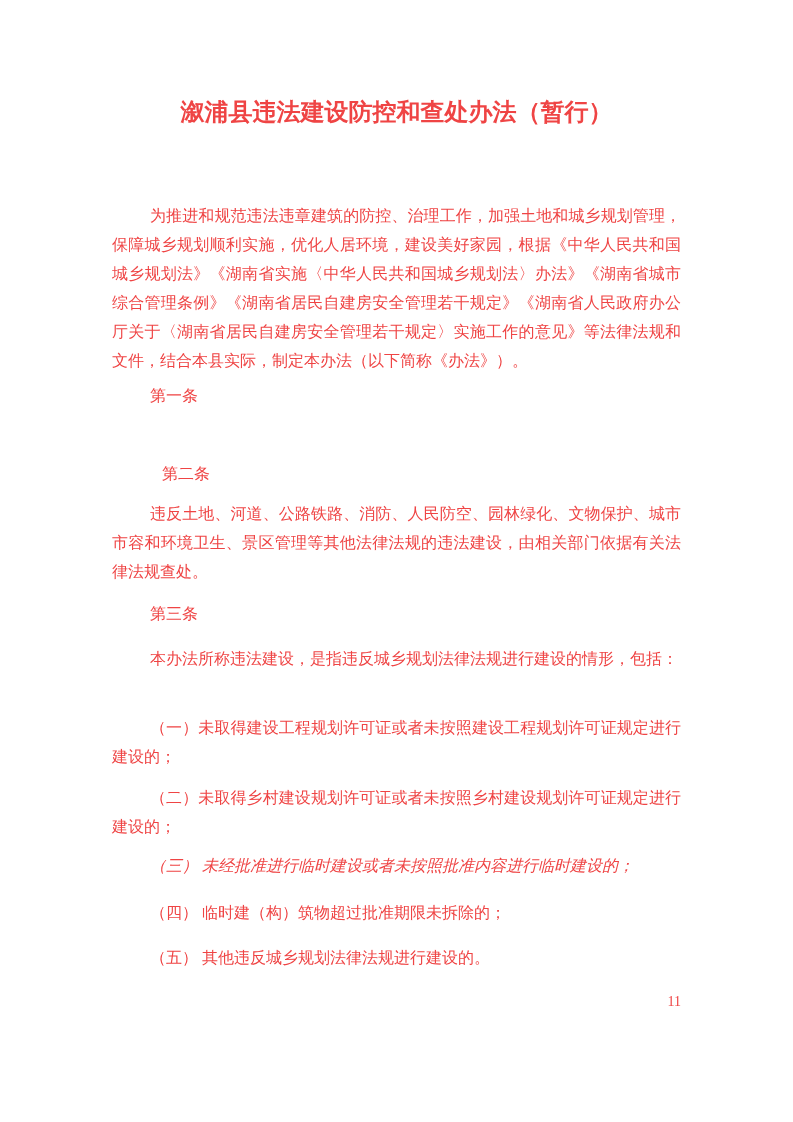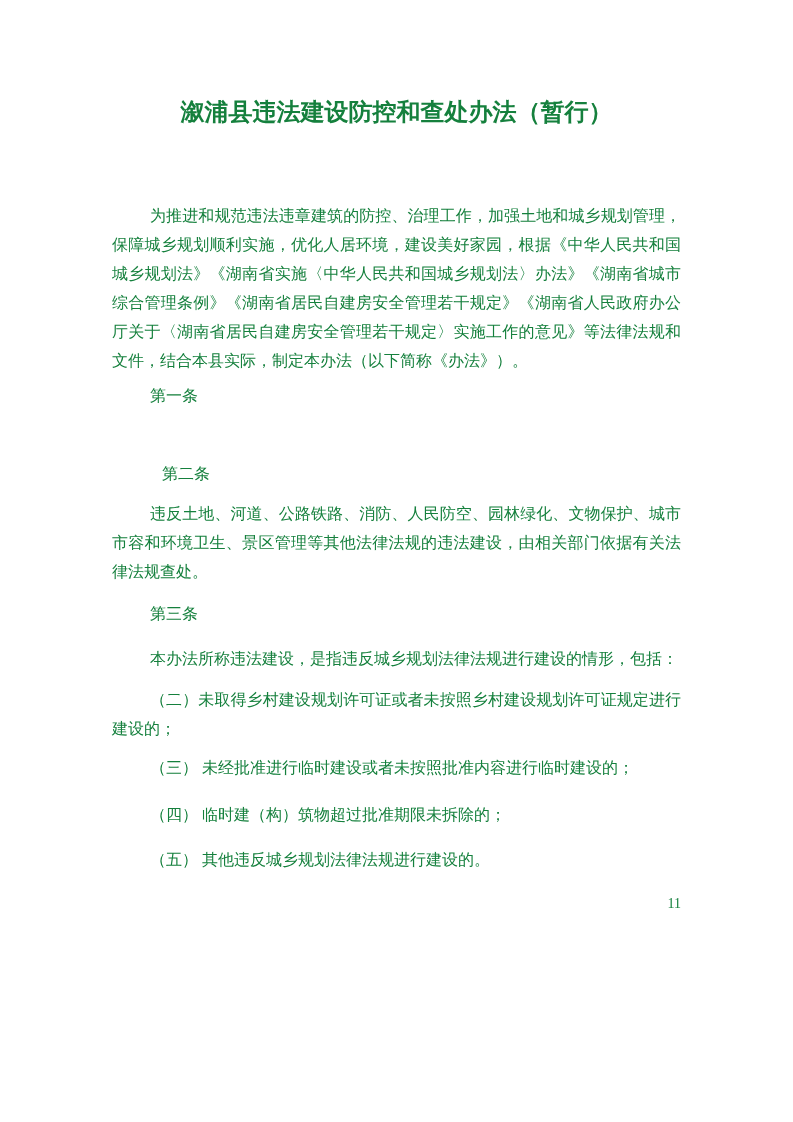--- a/index.html
+++ b/index.html
@@ -8,21 +8,21 @@
       background: #ffffff;
     }
     .page {
       position: relative;
       width: 793px;
       height: 1122px;
       box-sizing: border-box;
       margin: 0;
       padding: 95px 112px 0 112px;
       background: #ffffff;
-      color: #15803d;
+      color: #ef4444;
       font-family: "Liberation Serif", "DejaVu Serif", serif;
       overflow: hidden;
     }
     .doc-title {
       margin: 0;
       font-size: 24px;
       line-height: 34px;
       font-weight: 700;
       text-align: center;
       letter-spacing: 0px;
@@ -38,21 +38,21 @@
     .indent-lg { text-indent: 50px; }
     .mt-intro { margin-top: 72px; font-family: Liberation Serif, serif; }
     .mt-h1 { margin-top: 6px; }
     .mt-p1 { margin-top: 8px; }
     .mt-h2 { margin-top: 49px; }
     .mt-p2 { margin-top: 11px; }
     .mt-h3 { margin-top: 13px; }
     .mt-p3 { margin-top: 16px; }
     .mt-item1 { margin-top: 40px; }
     .mt-item2 { margin-top: 12px; }
-    .mt-item3 { margin-top: 10px; }
+    .mt-item3 { margin-top: 10px; font-style: italic; }
     .mt-item4 { margin-top: 18px; }
     .mt-item5 { margin-top: 16px; }
     .page-number {
       margin-top: 20px;
       font-size: 14px;
       line-height: 20px;
       text-align: right;
     }
   </style>
 </head>
@@ -68,20 +68,21 @@
 
 
   <p class="para indent-lg mt-h2">第二条</p>
 
   <p class="para indent mt-p2">违反土地、河道、公路铁路、消防、人民防空、园林绿化、文物保护、城市市容和环境卫生、景区管理等其他法律法规的违法建设，由相关部门依据有关法律法规查处。</p>
 
   <p class="para indent mt-h3">第三条</p>
 
   <p class="para indent mt-p3">本办法所称违法建设，是指违反城乡规划法律法规进行建设的情形，包括：</p>
 
+  <p class="para indent mt-item1">（一）未取得建设工程规划许可证或者未按照建设工程规划许可证规定进行建设的；</p>
 
   <p class="para indent mt-item2">（二）未取得乡村建设规划许可证或者未按照乡村建设规划许可证规定进行建设的；</p>
 
   <p class="para indent mt-item3">（三） 未经批准进行临时建设或者未按照批准内容进行临时建设的；</p>
 
   <p class="para indent mt-item4">（四） 临时建（构）筑物超过批准期限未拆除的；</p>
 
   <p class="para indent mt-item5">（五） 其他违反城乡规划法律法规进行建设的。</p>
 
   <div class="page-number">11</div>

